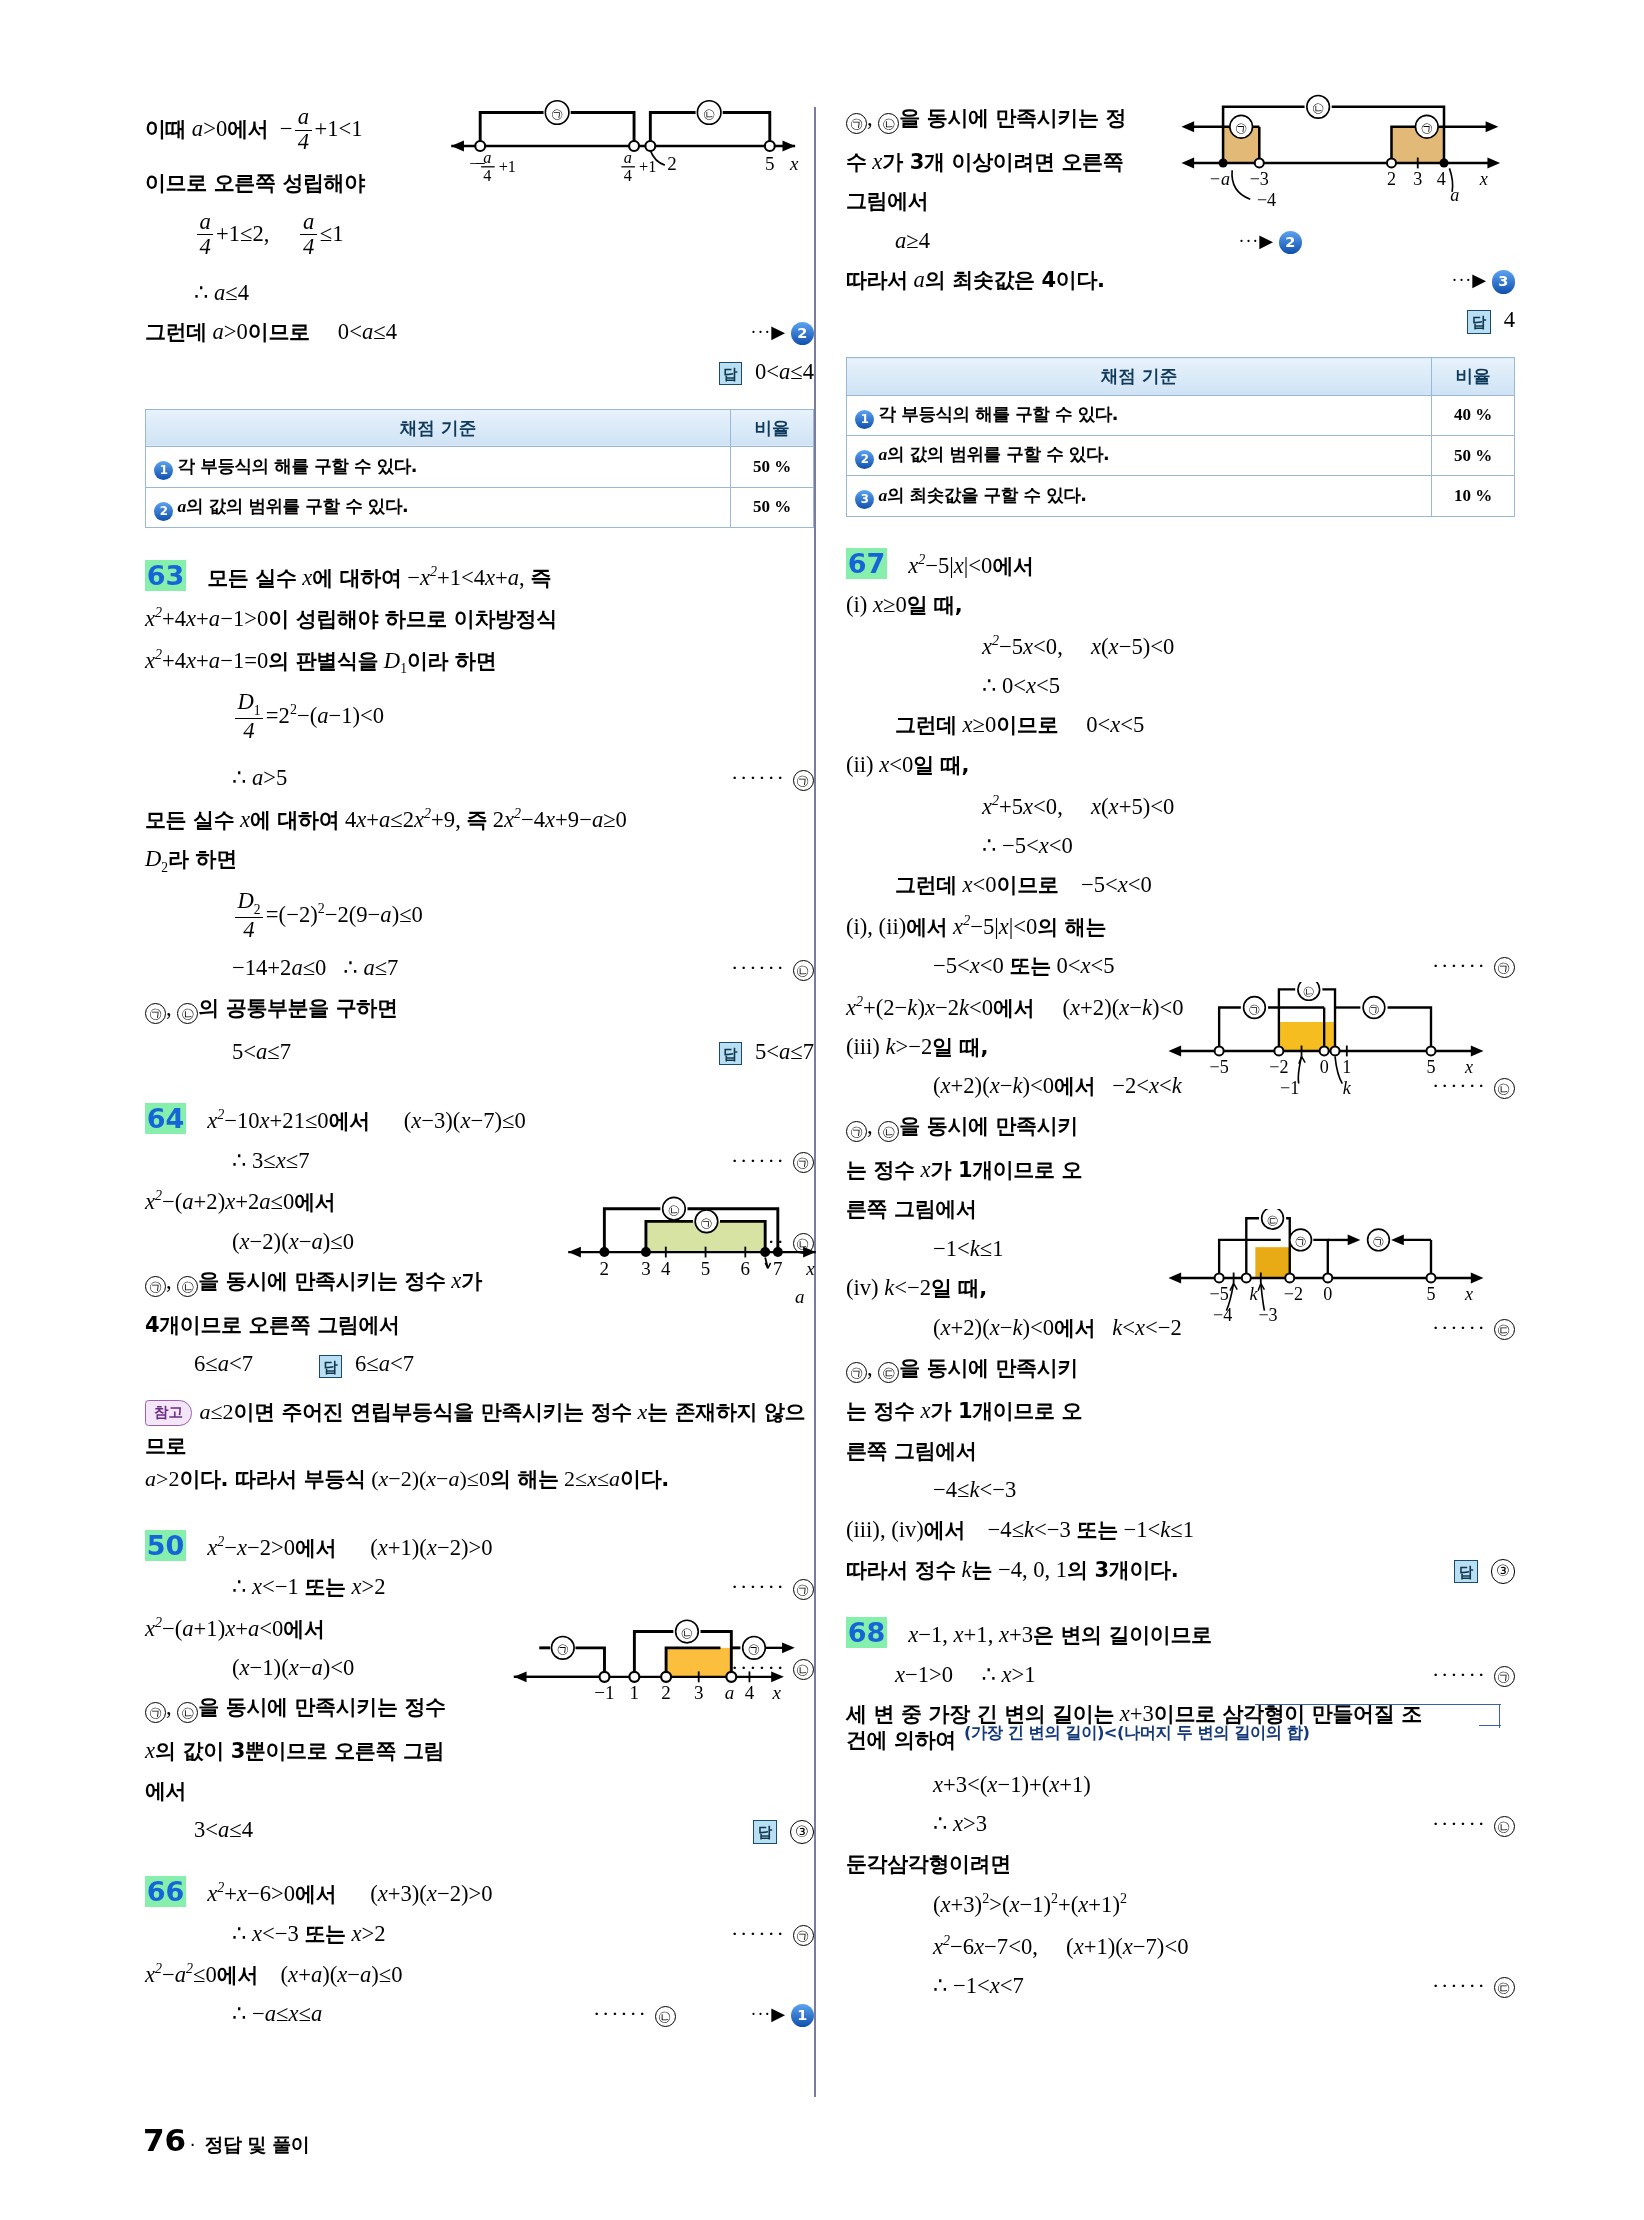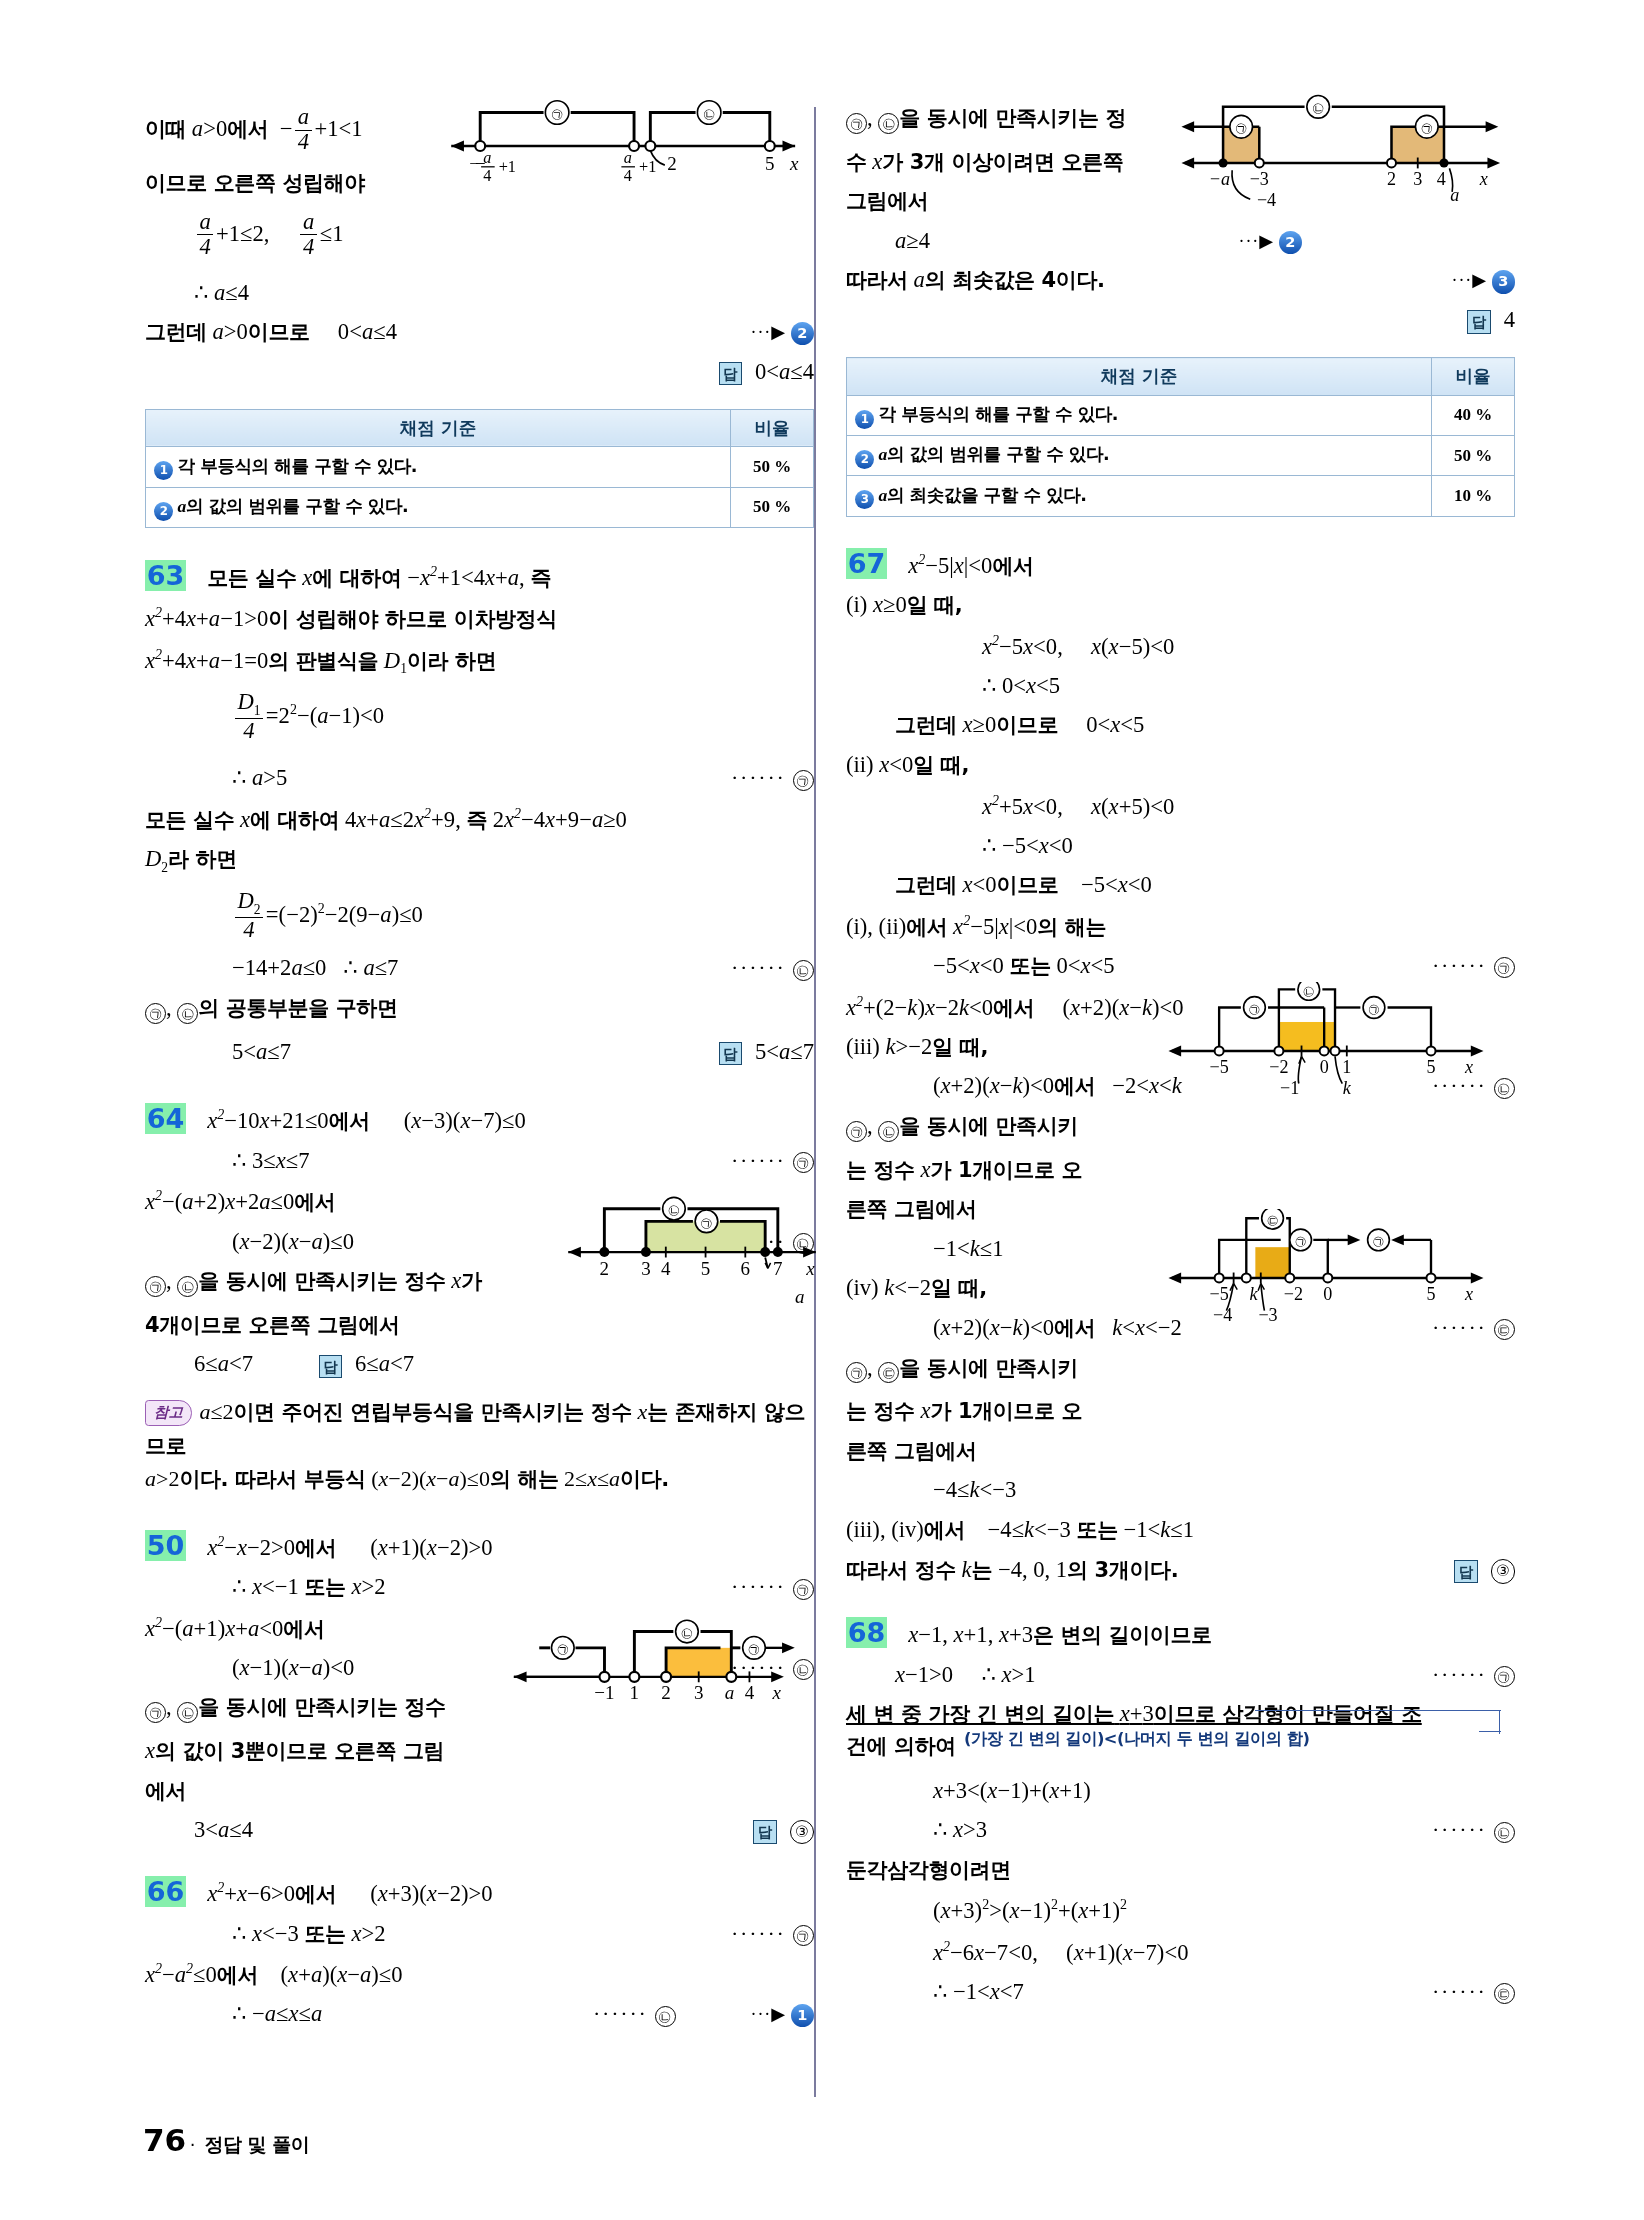--- a/index.html
+++ b/index.html
@@ -82,21 +82,21 @@
   .cbul { display:inline-block; width:19px; height:19px; border-radius:50%;
           background-image:linear-gradient(#5ea4f0,#0f4fae); color:#fff;
           font-size:11.8px; line-height:19px; text-align:center; margin-right:4.5px;
           vertical-align:-2.7px; font-weight:700; }
 
   
   .note { margin:3.6px 0 20px 0; }
   .note-badge { display:inline-block; background:#f3e6f8; border:1.4px solid #9b5fb5; color:#6b2b86;
                 font-family:"DejaVu Sans", sans-serif; font-weight:700; font-size:14.5px;
                 padding:1.8px 8.1px 2.7px 8.1px; border-radius:3.6px 12.7px 12.7px 3.6px; margin-right:7.2px;
-                vertical-align:1.8px;font-style:italic; }
+                vertical-align:1.8px; }
   .note-body { font-size:22px; line-height:1.5; }
 
   
   .callout { position:relative; font-family:"DejaVu Sans", sans-serif; font-weight:700;
              font-size:16.3px; color:#13387a; letter-spacing:-0.5px; }
   .callout-rule { position:absolute; border-top:1.8px solid #3b5fa8; }
   .callout-tick { position:absolute; border-left:1.8px solid #3b5fa8; }
 
   
   .diagram { position:absolute; }
@@ -736,21 +736,21 @@
       </div>
 
       <div style="position:relative; margin-top:38px;">
         <div class="line q-head">
           <span class="qnum">68</span><span class="mt">x</span><span class="op">−</span>1, <span class="mt">x</span><span class="op">+</span>1, <span class="mt">x</span><span class="op">+</span>3<span class="ko">은 변의 길이이므로</span>
         </div>
         <div class="line ind1">
           <span class="mt">x</span><span class="op">−</span>1<span class="op">&gt;</span>0&nbsp;&nbsp;&nbsp;&nbsp;&nbsp;<span class="op">∴</span>&nbsp;<span class="mt">x</span><span class="op">&gt;</span>1
           <span class="refdots">······&nbsp;<span class="circ">㉠</span></span>
         </div>
-        <div class="line" style="margin-bottom:9px;text-decoration:underline;">
+        <div class="line" style="margin-bottom:3px;">
           <span class="ko">세 변 중 가장 긴 변의 길이는</span>&nbsp;<span class="mt">x</span><span class="op">+</span>3<span class="ko">이므로 삼각형이 만들어질 조</span>
         </div>
         <div class="line" style="margin-bottom:22px;">
           <span class="ko">건에 의하여</span>
           <span class="callout" style="position:absolute; left:118px; top:-3.6px;">(가장 긴 변의 길이)&lt;(나머지 두 변의 길이의 합)</span>
           <span class="callout-rule" style="left:409px; top:-25px; width:246px;"></span>
           <span class="callout-tick" style="left:653px; top:-25px; height:23.5px;"></span>
           <span class="callout-rule" style="left:633px; top:-3.6px; width:22px;"></span>
         </div>
         <div class="line ind2">

